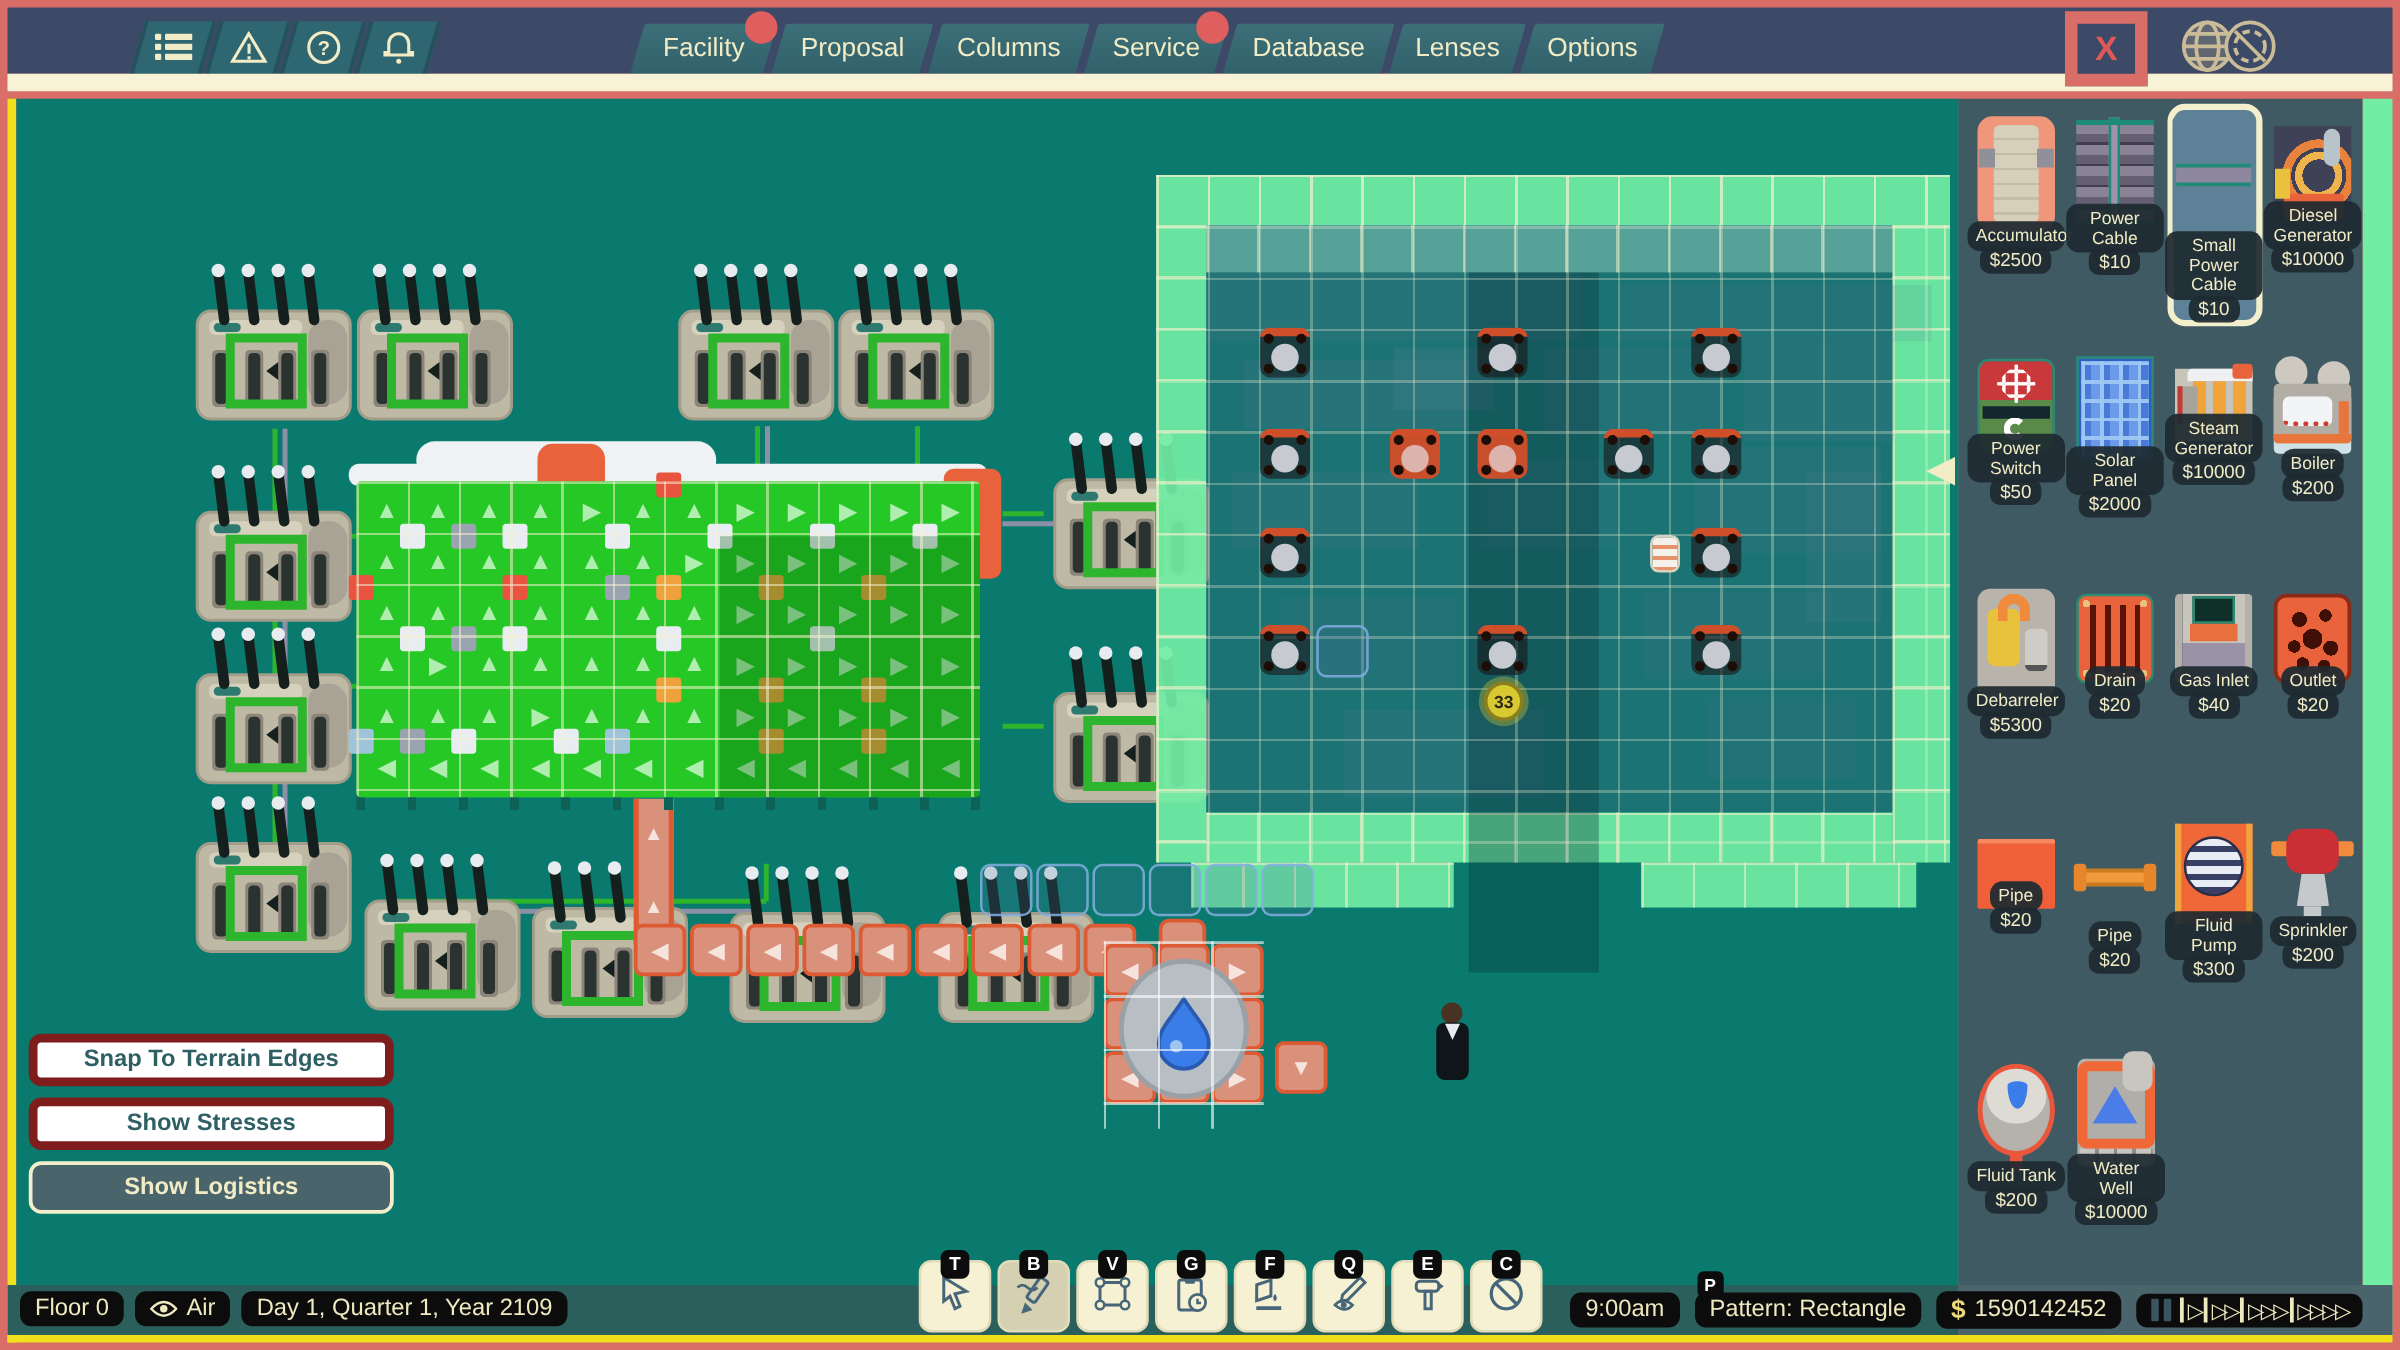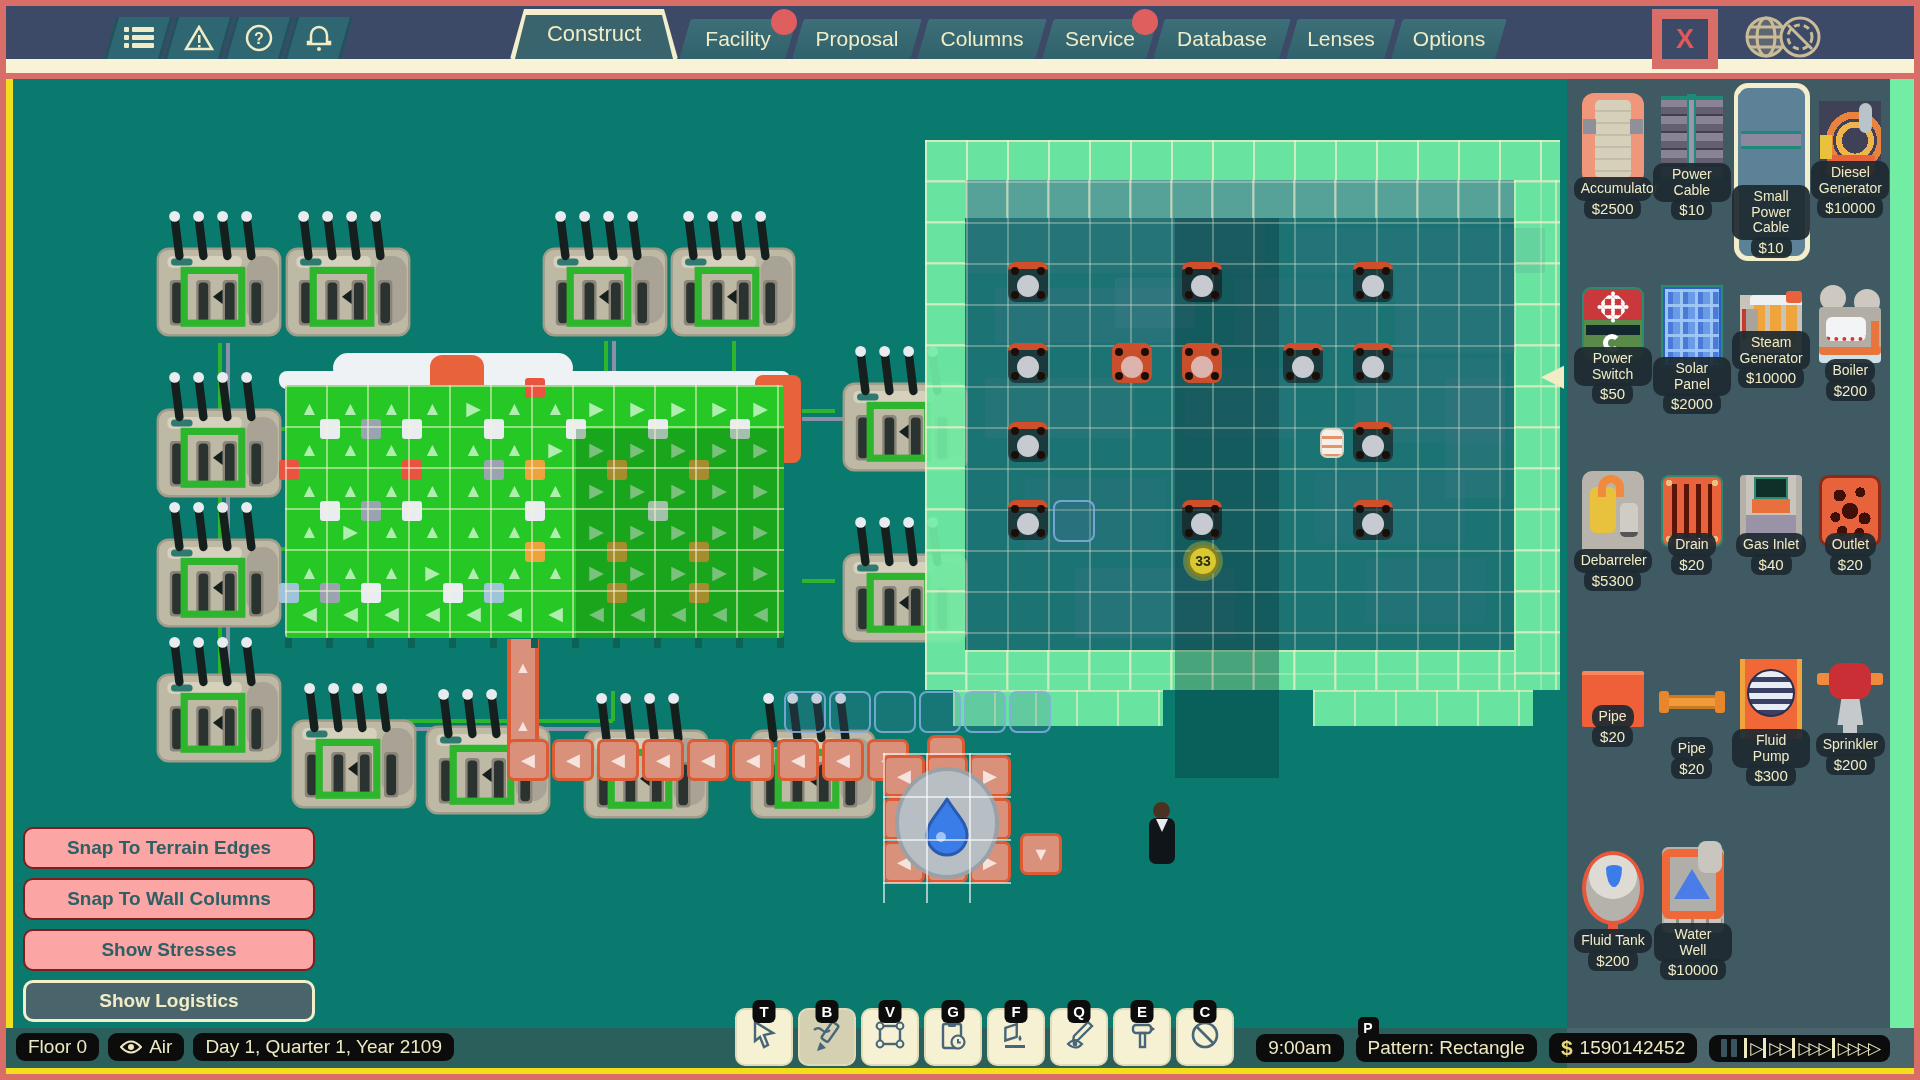--- a/index.html
+++ b/index.html
@@ -28,21 +28,21 @@
              display:flex;align-items:center;justify-content:center;font-size:27px;font-weight:bold;color:#e05858;}
   #globe{position:absolute;left:1742px;top:14px;}
 
   
   #yellow-left{position:absolute;left:6px;top:79px;width:7px;height:995px;background:#f2df1c;}
   #yellow-bottom{position:absolute;left:6px;top:1068px;width:1908px;height:6px;background:#f2df1c;}
   #mint-strip{position:absolute;left:1890px;top:79px;width:24px;height:989px;background:#72eda4;}
 
   
   #viewport{position:absolute;left:13px;top:79px;width:1554px;height:949px;background:#0a7a6e;overflow:hidden;}
-  .snapbtn{width:292px;height:42px;margin-bottom:9px;background:#fca5a5;border:2px solid #7f1d1d;border-radius:10px;
+  .snapbtn{width:292px;height:42px;margin-bottom:9px;background:#ffffff;border:7px solid #7f1d1d;border-radius:10px;
            display:flex;align-items:center;justify-content:center;font-size:19px;font-weight:bold;color:#2e5f63;}
   .snapbtn.active{background:#4a646c;color:#f1ecc6;border:3px solid #f3eecb;}
   #snap-group{position:absolute;left:10px;top:748px;}
 
   
   #building{position:absolute;left:272px;top:306px;width:499px;height:253px;background:#25c825;border-radius:4px;}
   .btile{position:absolute;width:41px;height:41px;display:flex;align-items:center;justify-content:center;
          font-size:19px;color:rgba(200,245,200,.85);}
   .bsq{position:absolute;width:20px;height:20px;border-radius:3px;}
   #bld-grid{position:absolute;inset:0;border-radius:4px;
@@ -263,25 +263,20 @@
           <div class="bgp"></div>
           <span style="position: absolute; left: 50%; top: 50%; transform: translate(-50%, -50%); display: flex;">
             <svg width="26" height="28" viewBox="0 0 26 28">
               <path d="M13 3 a8 8 0 0 1 8 8 v7 h3 v2 H2 v-2 h3 v-7 a8 8 0 0 1 8-8 Z" fill="none" stroke="#f1ecc6" stroke-width="2.5"></path>
               <rect x="11" y="23" width="4" height="4" rx="2" fill="#f1ecc6"></rect>
             </svg>
           </span>
         </div>
       </div>
     <div id="main-tabs">
-        <div class="tab sel" style="width: 168px;">
-          <div class="bgp"></div>
-          <div class="bgin"></div>
-          <div class="lbl">Construct</div>
-        </div>
         <div class="tab" style="width: 106px;">
           <div class="bgp"></div>
           <div class="lbl">Facility</div>
           <div class="dot"></div>
         </div>
         <div class="tab" style="width: 118px;">
           <div class="bgp"></div>
           <div class="lbl">Proposal</div>
         </div>
         <div class="tab" style="width: 118px;">
@@ -935,21 +930,20 @@
     </div>
 
     <div class="abs" style="left:1136px;top:723px;width:26px;height:66px;">
       <div class="character-head" style="left:4px;top:0;"></div>
       <div class="character-body" style="left:0;top:16px;"></div>
       <div class="character-shirt" style="left:7px;top:17px;"></div>
     </div>
 
     <div id="snap-group">
         <div class="snapbtn">Snap To Terrain Edges</div>
-        <div class="snapbtn">Snap To Wall Columns</div>
         <div class="snapbtn">Show Stresses</div>
         <div class="snapbtn active">Show Logistics</div>
       </div>
   <div style="position: absolute; left: 272px; top: 559px; width: 499px; height: 10px; background: repeating-linear-gradient(90deg, rgb(13, 97, 87) 0px, rgb(13, 97, 87) 7px, transparent 7px, transparent 41px);"></div>
       <div class="ptile" style="left: 1007px; top: 754px;">▼</div>
     </div>
 
   <div id="panel">
       <div class="prow">
         <div class="pitem">

